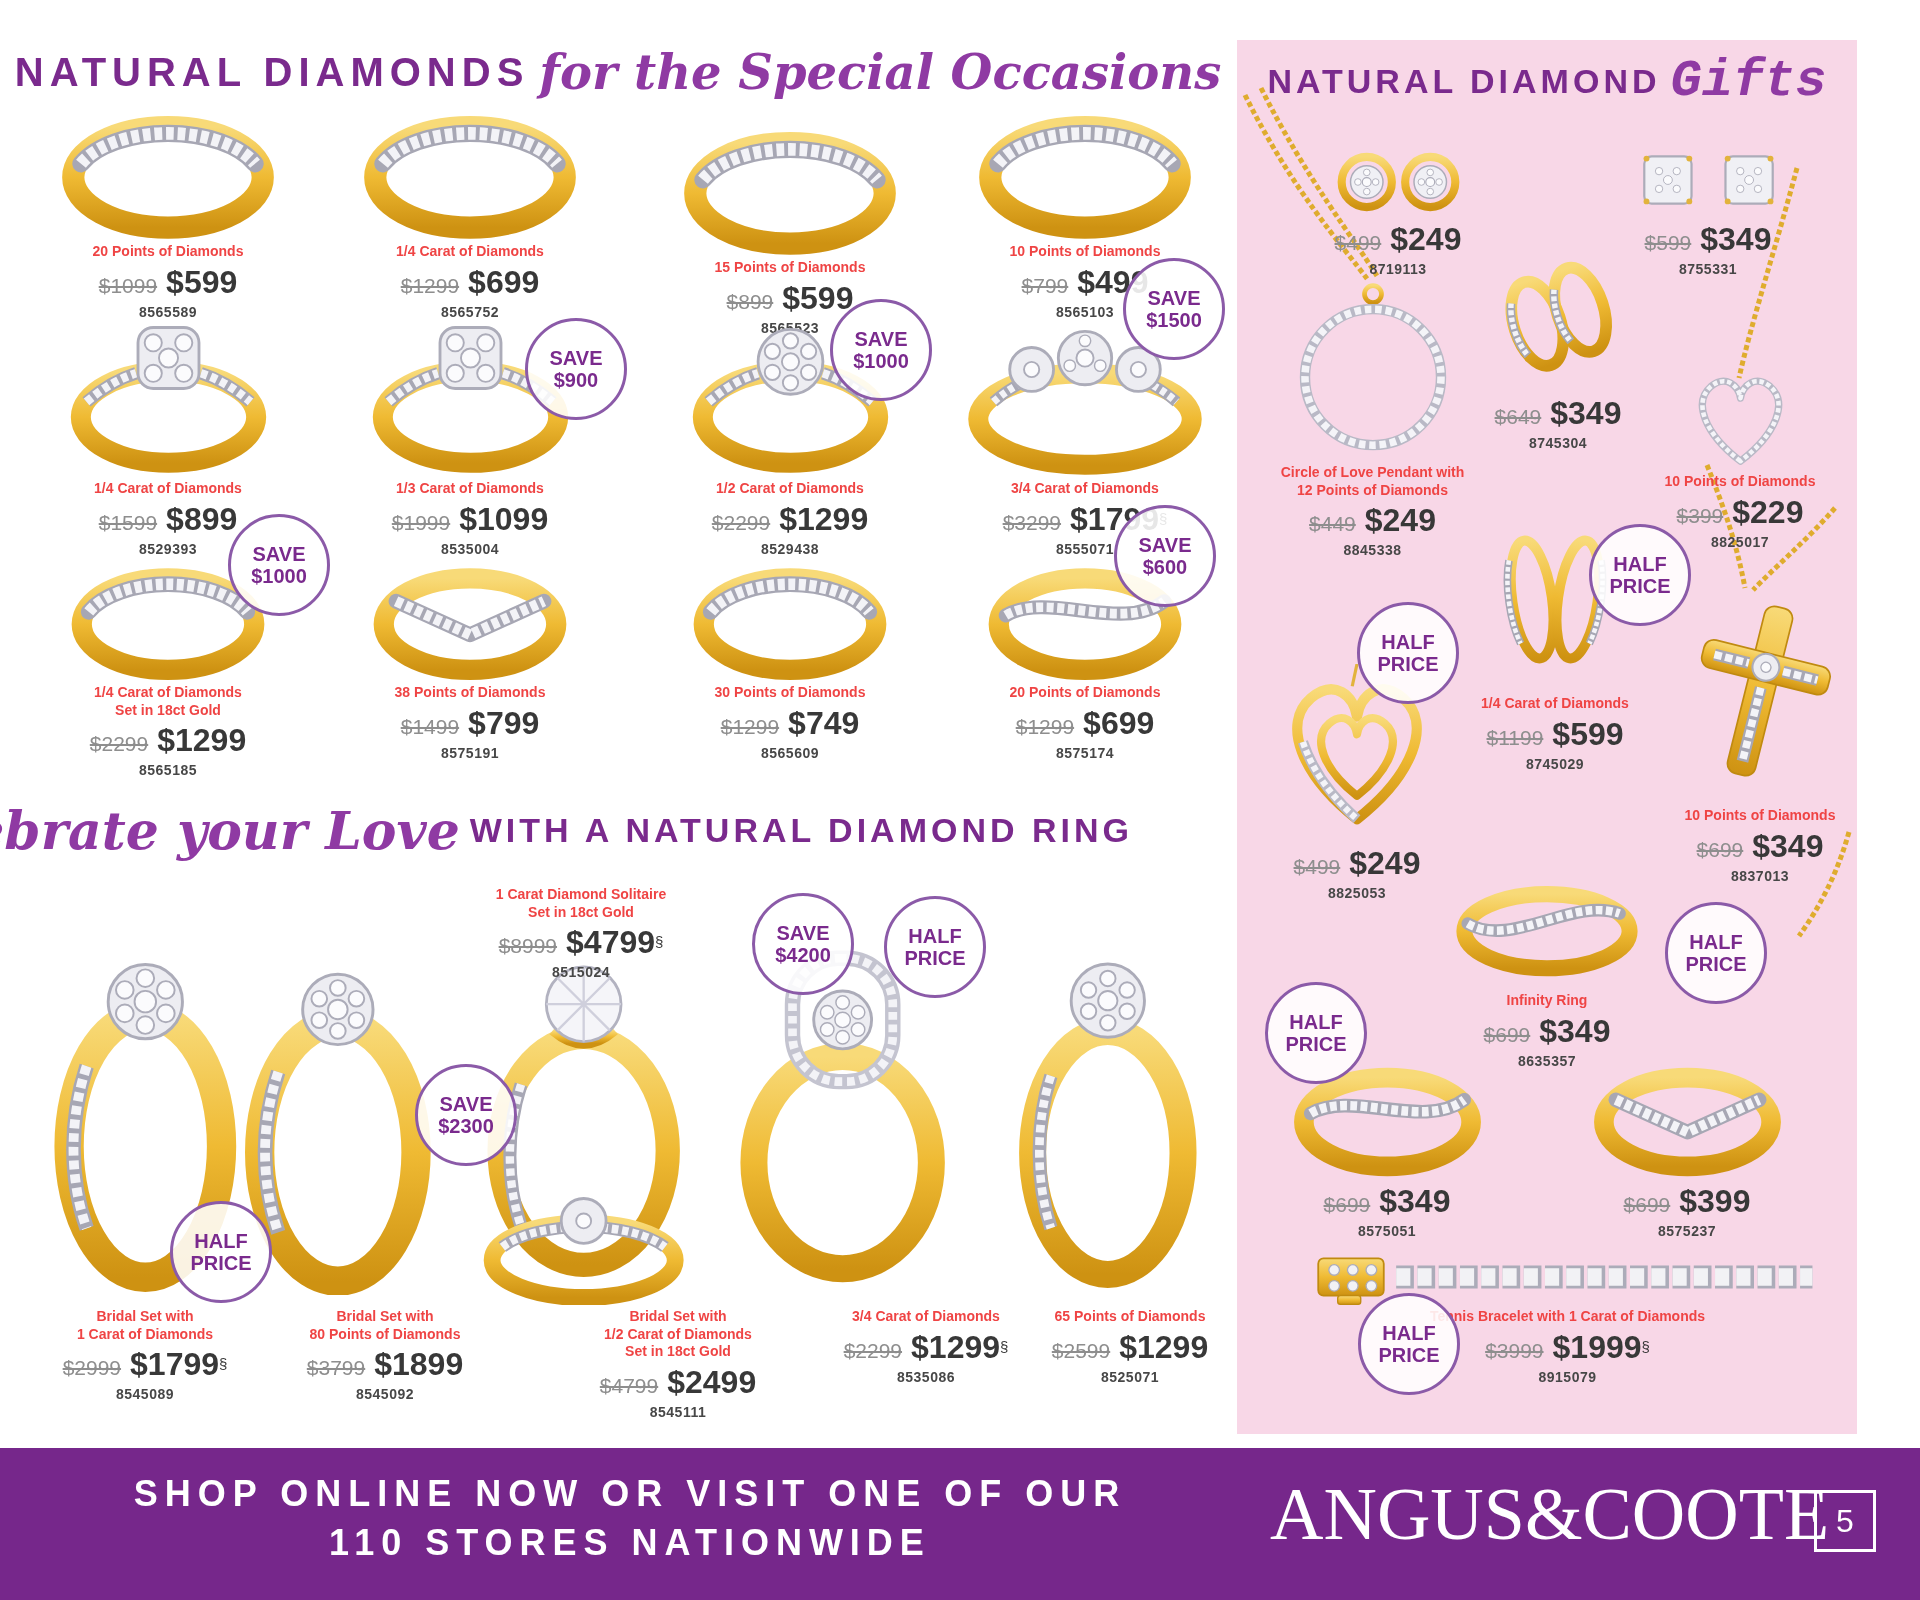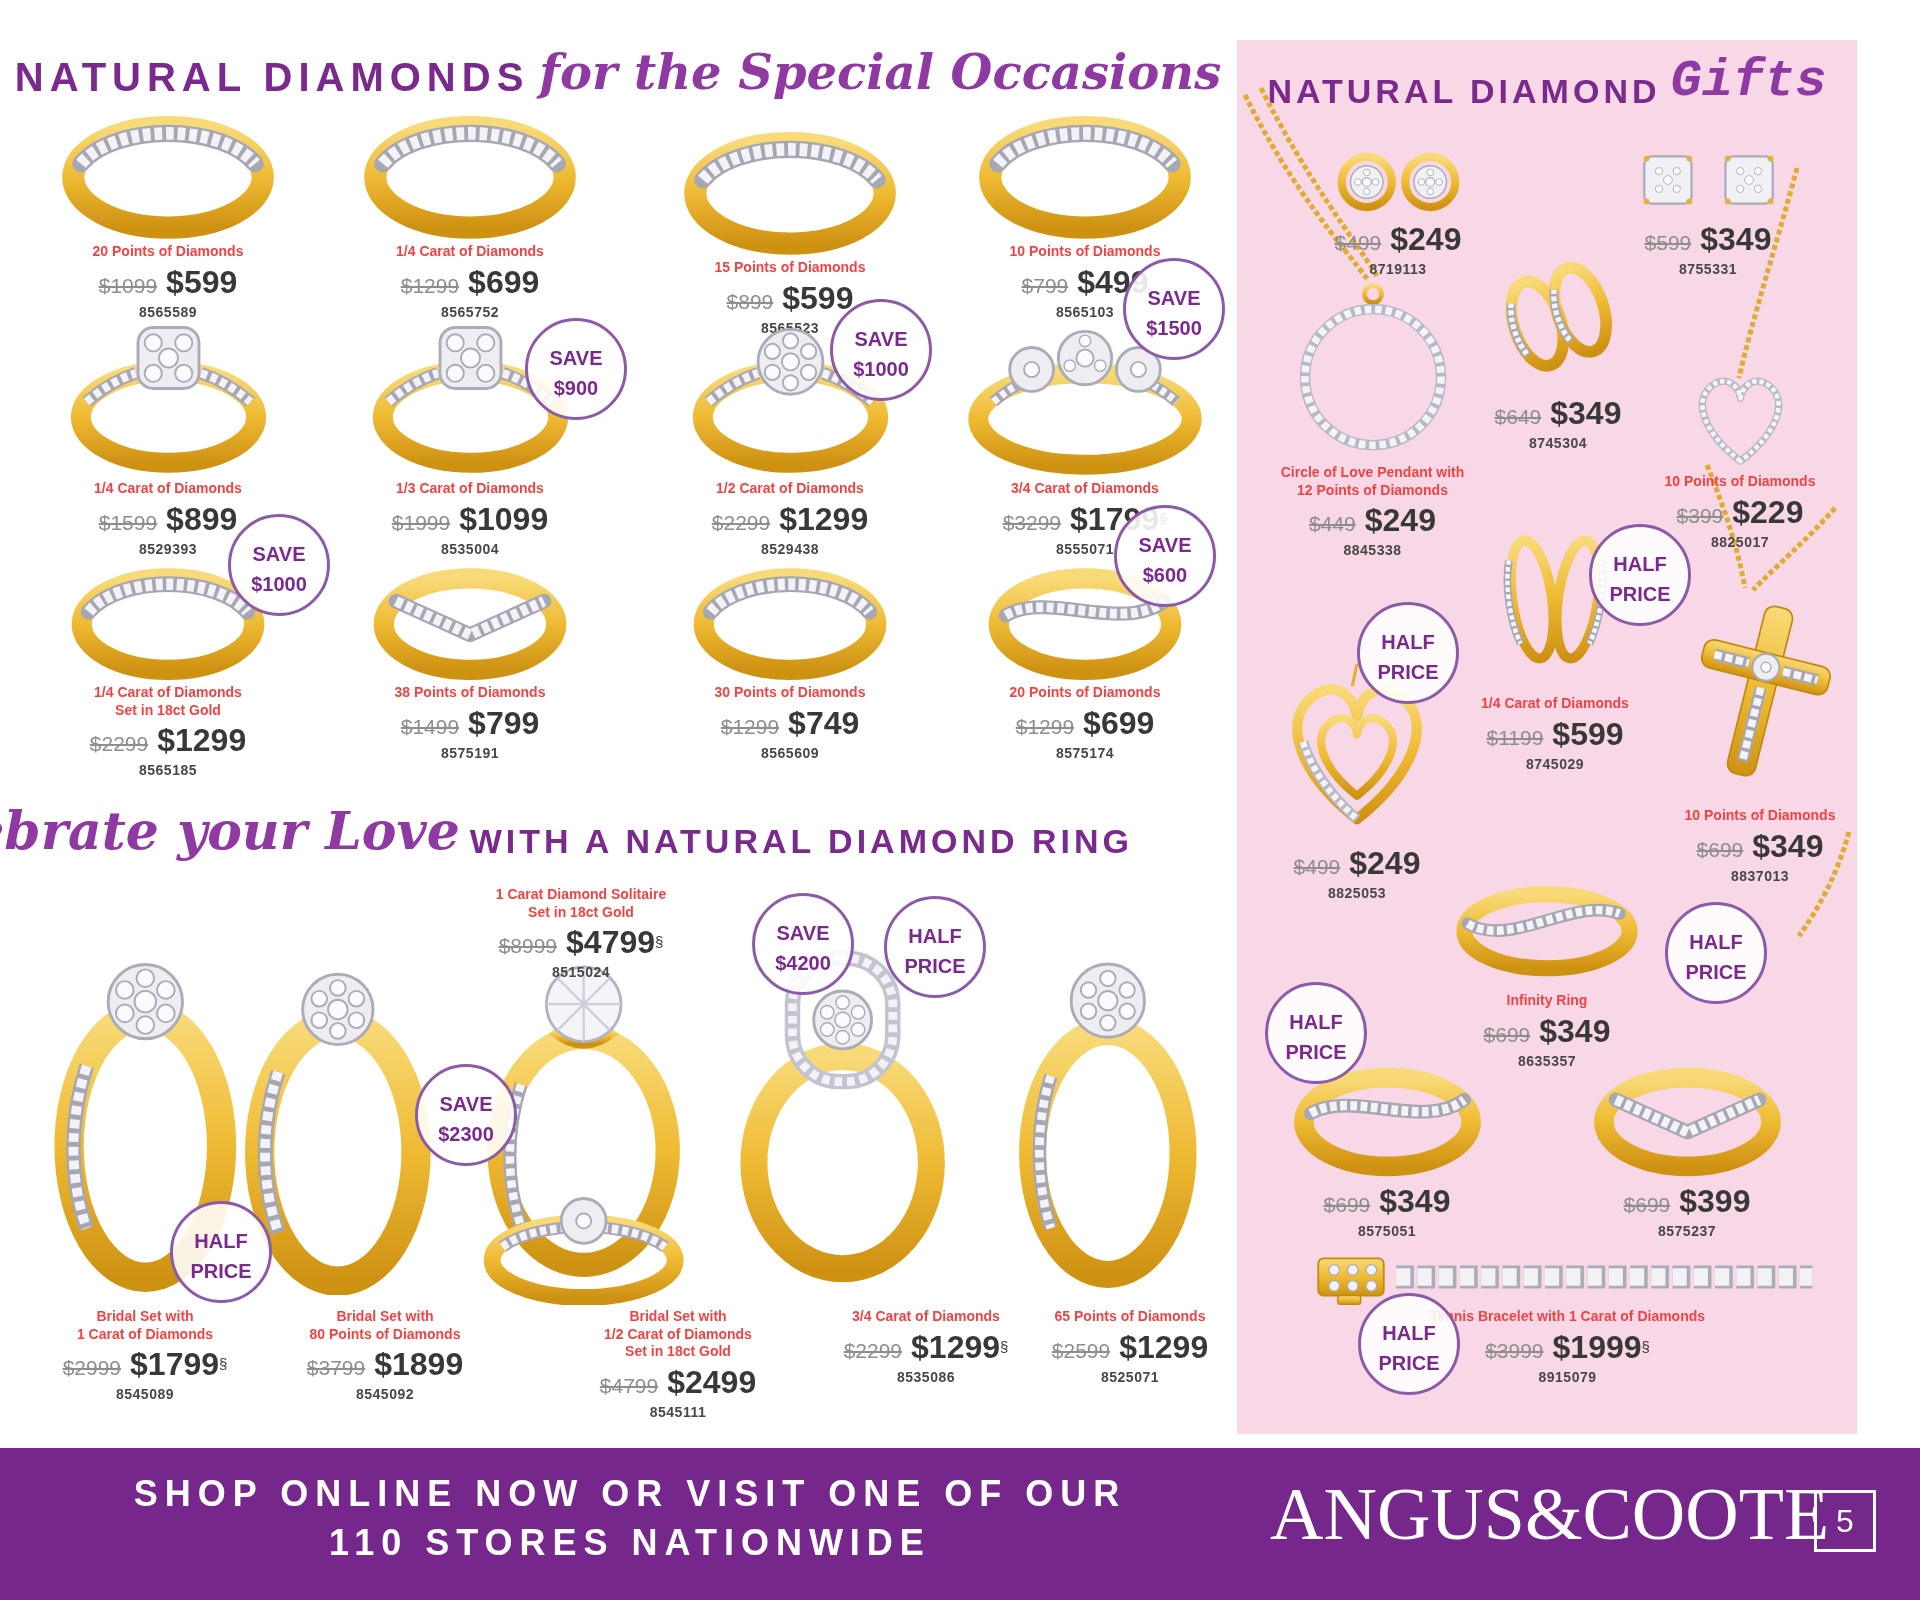--- a/index.html
+++ b/index.html
@@ -1,19 +1,19 @@
 <!DOCTYPE html>
 <html><head>
 <meta charset="utf-8">
 <style>
   html,body{margin:0;padding:0;background:#fff;}
   .page{position:relative;width:1920px;height:1600px;background:#ffffff;overflow:hidden;
         font-family:"Liberation Sans",sans-serif;}
   
-  .hrow{position:absolute;display:flex;justify-content:center;align-items:flex-end;gap:10px;white-space:nowrap;}
+  .hrow{position:absolute;display:flex;justify-content:center;align-items:center;gap:10px;white-space:nowrap;}
   .caps{color:#7A2A8D;font-weight:bold;letter-spacing:6px;font-size:40px;}
   .script{color:#8F3AA3;font-family:"DejaVu Serif",serif;font-style:italic;font-weight:bold;font-size:48px;}
   .h-main{left:0;top:44px;width:1236px;}
   .h-love{left:10px;top:800px;width:990px;}
   .h-love .script{font-size:52px;}
   .h-love .caps{font-size:34px;letter-spacing:4px;}
   .h-gifts{left:1237px;top:52px;width:620px;}
   .h-gifts .caps{font-size:34px;letter-spacing:4px;}
   .h-gifts .script{font-size:52px;font-family:Liberation Mono, monospace;}
   
@@ -27,21 +27,21 @@
   .pname span{display:block;}
   .price{margin-top:3px;white-space:nowrap;}
   .price s{font-size:21px;color:#8E8E8E;margin-right:9px;}
   .price b{font-size:32px;color:#383838;font-weight:bold;}
   .price sup{font-size:15px;color:#383838;}
   .code{font-size:14px;color:#474747;margin-top:3px;letter-spacing:.5px;font-weight:bold;}
   
   .badge{position:absolute;width:96px;height:96px;border:3px solid #8B5AA8;border-radius:50%;
          background:rgba(255,255,255,.88);display:flex;flex-direction:column;align-items:center;
          justify-content:center;color:#7A2A8D;font-weight:bold;font-size:20px;line-height:1.12;z-index:5;}
-  .badge span{display:block;margin-top:8px;}
+  .badge span{display:block;}
   
   .banner{position:absolute;left:0;top:1448px;width:1920px;height:152px;background:#76278B;color:#fff;z-index:6;}
   .shop{position:absolute;left:60px;top:22px;width:1140px;text-align:center;font-weight:bold;
         font-size:36px;letter-spacing:7px;line-height:1.35;}
   .shop span{display:block;}
   .logo{position:absolute;left:1270px;top:24px;width:530px;text-align:center;
         font-family:"Liberation Serif",serif;font-size:74px;color:#fff;}
   .pagebox{position:absolute;left:1814px;top:42px;width:56px;height:56px;border:3px solid #fff;
         display:flex;align-items:center;justify-content:center;font-size:32px;}
   .defs{position:absolute;width:0;height:0;}

